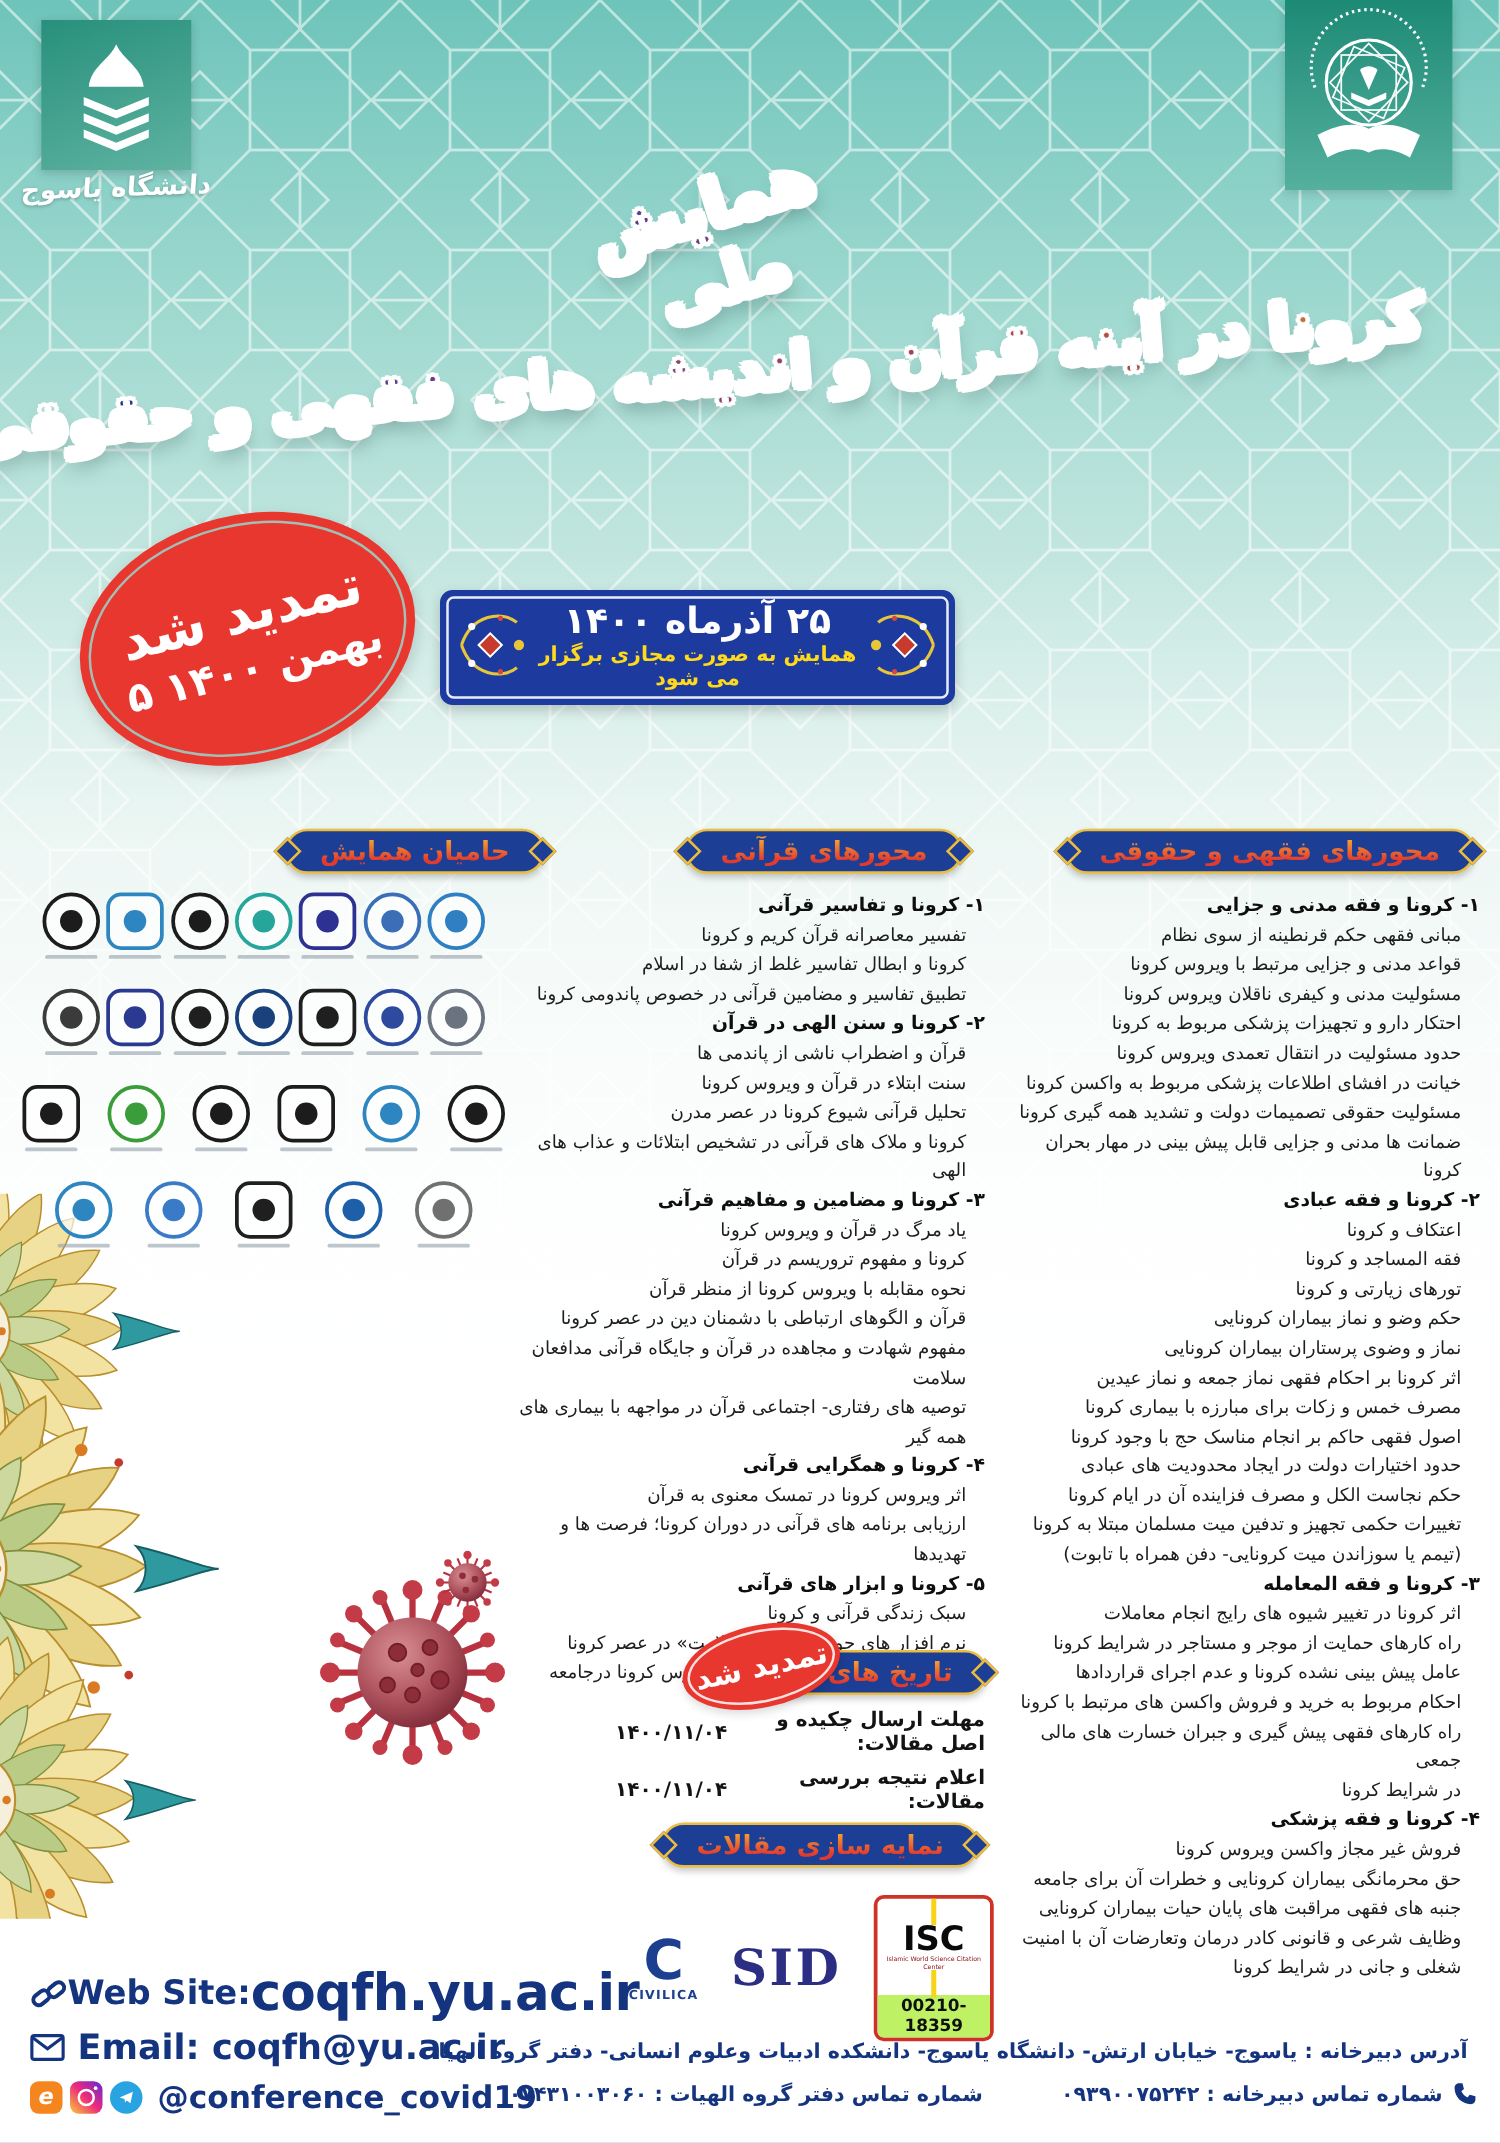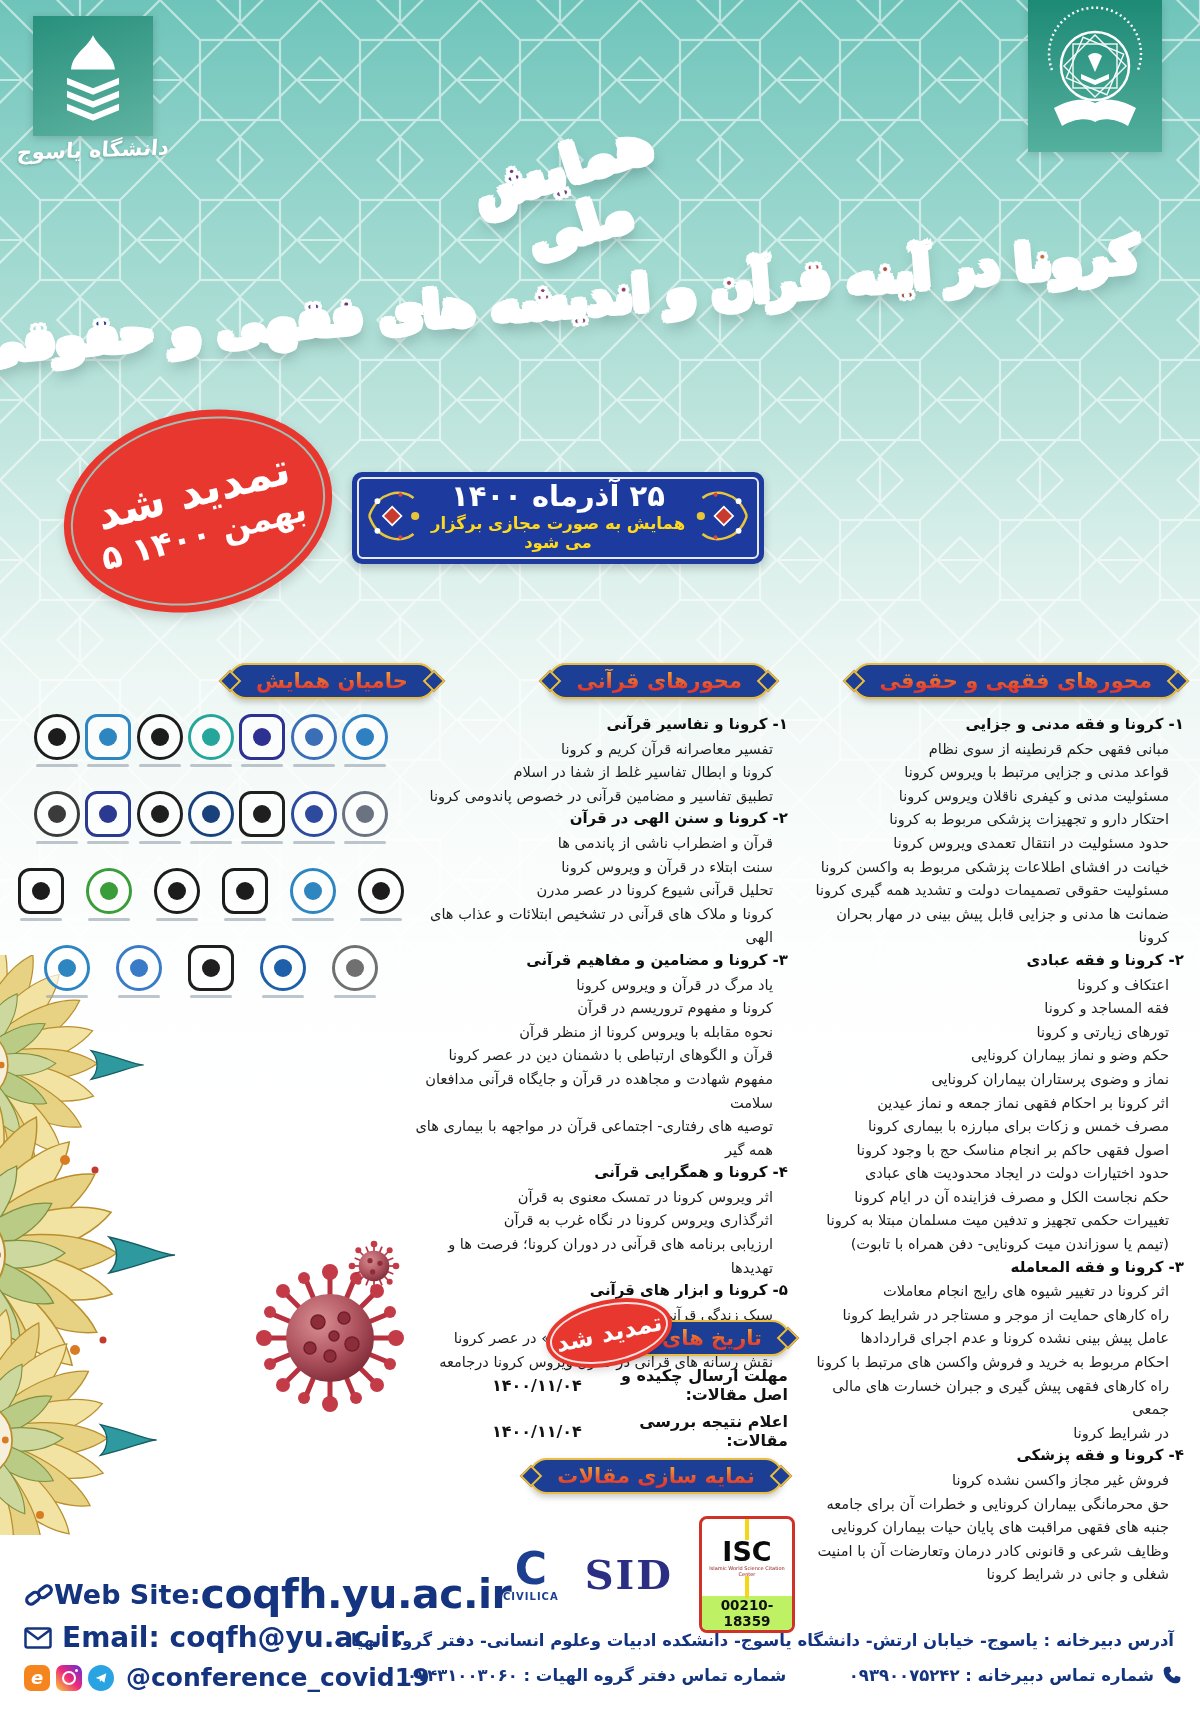--- a/index.html
+++ b/index.html
@@ -504,21 +504,20 @@
       <div class="topic-item">کرونا و ملاک های قرآنی در تشخیص ابتلائات و عذاب های الهی</div>
       <div class="topic-head">۳- کرونا و مضامین و مفاهیم قرآنی</div>
       <div class="topic-item">یاد مرگ در قرآن و ویروس کرونا</div>
       <div class="topic-item">کرونا و مفهوم تروریسم در قرآن</div>
       <div class="topic-item">نحوه مقابله با ویروس کرونا از منظر قرآن</div>
       <div class="topic-item">قرآن و الگوهای ارتباطی با دشمنان دین در عصر کرونا</div>
       <div class="topic-item">مفهوم شهادت و مجاهده در قرآن و جایگاه قرآنی مدافعان سلامت</div>
       <div class="topic-item">توصیه های رفتاری- اجتماعی قرآن در مواجهه با بیماری های همه گیر</div>
       <div class="topic-head">۴- کرونا و همگرایی قرآنی</div>
       <div class="topic-item">اثر ویروس کرونا در تمسک معنوی به قرآن</div>
-      <div class="topic-item">اثرگذاری ویروس کرونا در نگاه غرب به قرآن</div>
       <div class="topic-item">ارزیابی برنامه های قرآنی در دوران کرونا؛ فرصت ها و تهدیدها</div>
       <div class="topic-head">۵- کرونا و ابزار های قرآنی</div>
       <div class="topic-item">سبک زندگی قرآنی و کرونا</div>
       <div class="topic-item">نرم افزار های حوزه «قرآن و سلامت» در عصر کرونا</div>
       <div class="topic-item">نقش رسانه های قرآنی در کنترل ویروس کرونا درجامعه</div>
     </div>
   <div id="law-list" class="topics">
       <div class="topic-head">۱- کرونا و فقه مدنی و جزایی</div>
       <div class="topic-item">مبانی فقهی حکم قرنطینه از سوی نظام</div>
       <div class="topic-item">قواعد مدنی و جزایی مرتبط با ویروس کرونا</div>
@@ -542,21 +541,21 @@
       <div class="topic-item">تغییرات حکمی تجهیز و تدفین میت مسلمان مبتلا به کرونا</div>
       <div class="topic-item">(تیمم یا سوزاندن میت کرونایی- دفن همراه با تابوت)</div>
       <div class="topic-head">۳- کرونا و فقه المعامله</div>
       <div class="topic-item">اثر کرونا در تغییر شیوه های رایج انجام معاملات</div>
       <div class="topic-item">راه کارهای حمایت از موجر و مستاجر در شرایط کرونا</div>
       <div class="topic-item">عامل پیش بینی نشده کرونا و عدم اجرای قراردادها</div>
       <div class="topic-item">احکام مربوط به خرید و فروش واکسن های مرتبط با کرونا</div>
       <div class="topic-item">راه کارهای فقهی پیش گیری و جبران خسارت های مالی جمعی</div>
       <div class="topic-item">در شرایط کرونا</div>
       <div class="topic-head">۴- کرونا و فقه پزشکی</div>
-      <div class="topic-item">فروش غیر مجاز واکسن نشده کرونا</div>
+      <div class="topic-item">فروش غیر مجاز واکسن ویروس کرونا</div>
       <div class="topic-item">حق محرمانگی بیماران کرونایی و خطرات آن برای جامعه</div>
       <div class="topic-item">جنبه های فقهی مراقبت های پایان حیات بیماران کرونایی</div>
       <div class="topic-item">وظایف شرعی و قانونی کادر درمان وتعارضات آن با امنیت</div>
       <div class="topic-item">شغلی و جانی در شرایط کرونا</div>
     </div>
 
   <div class="pill pill-dates">
       <span>تاریخ های مهم</span>
     </div>
   <div class="stamp-small">

